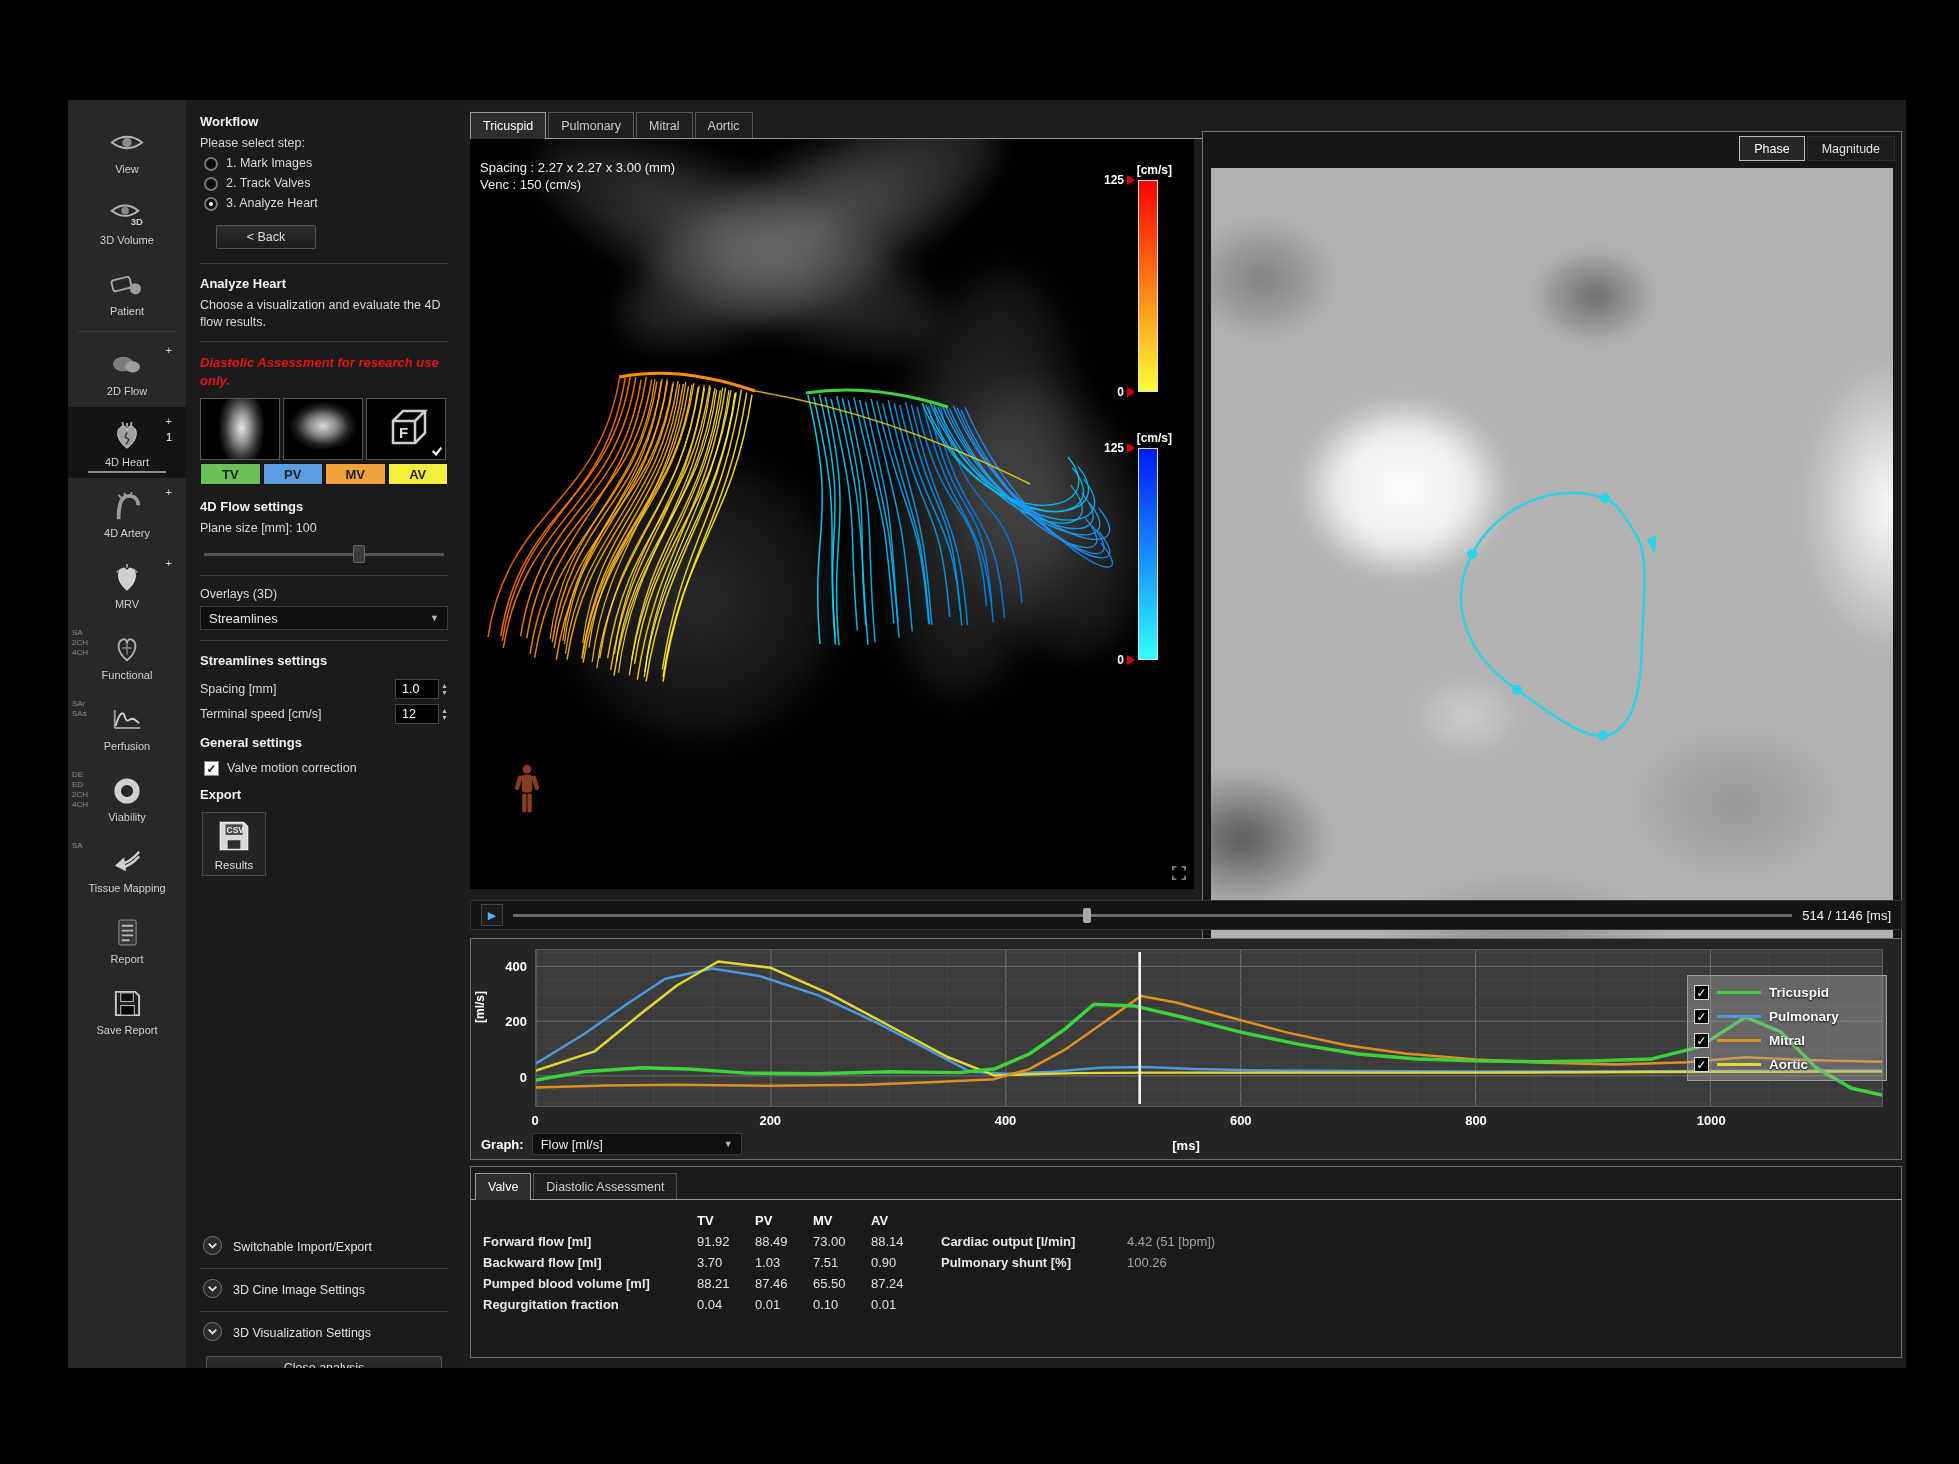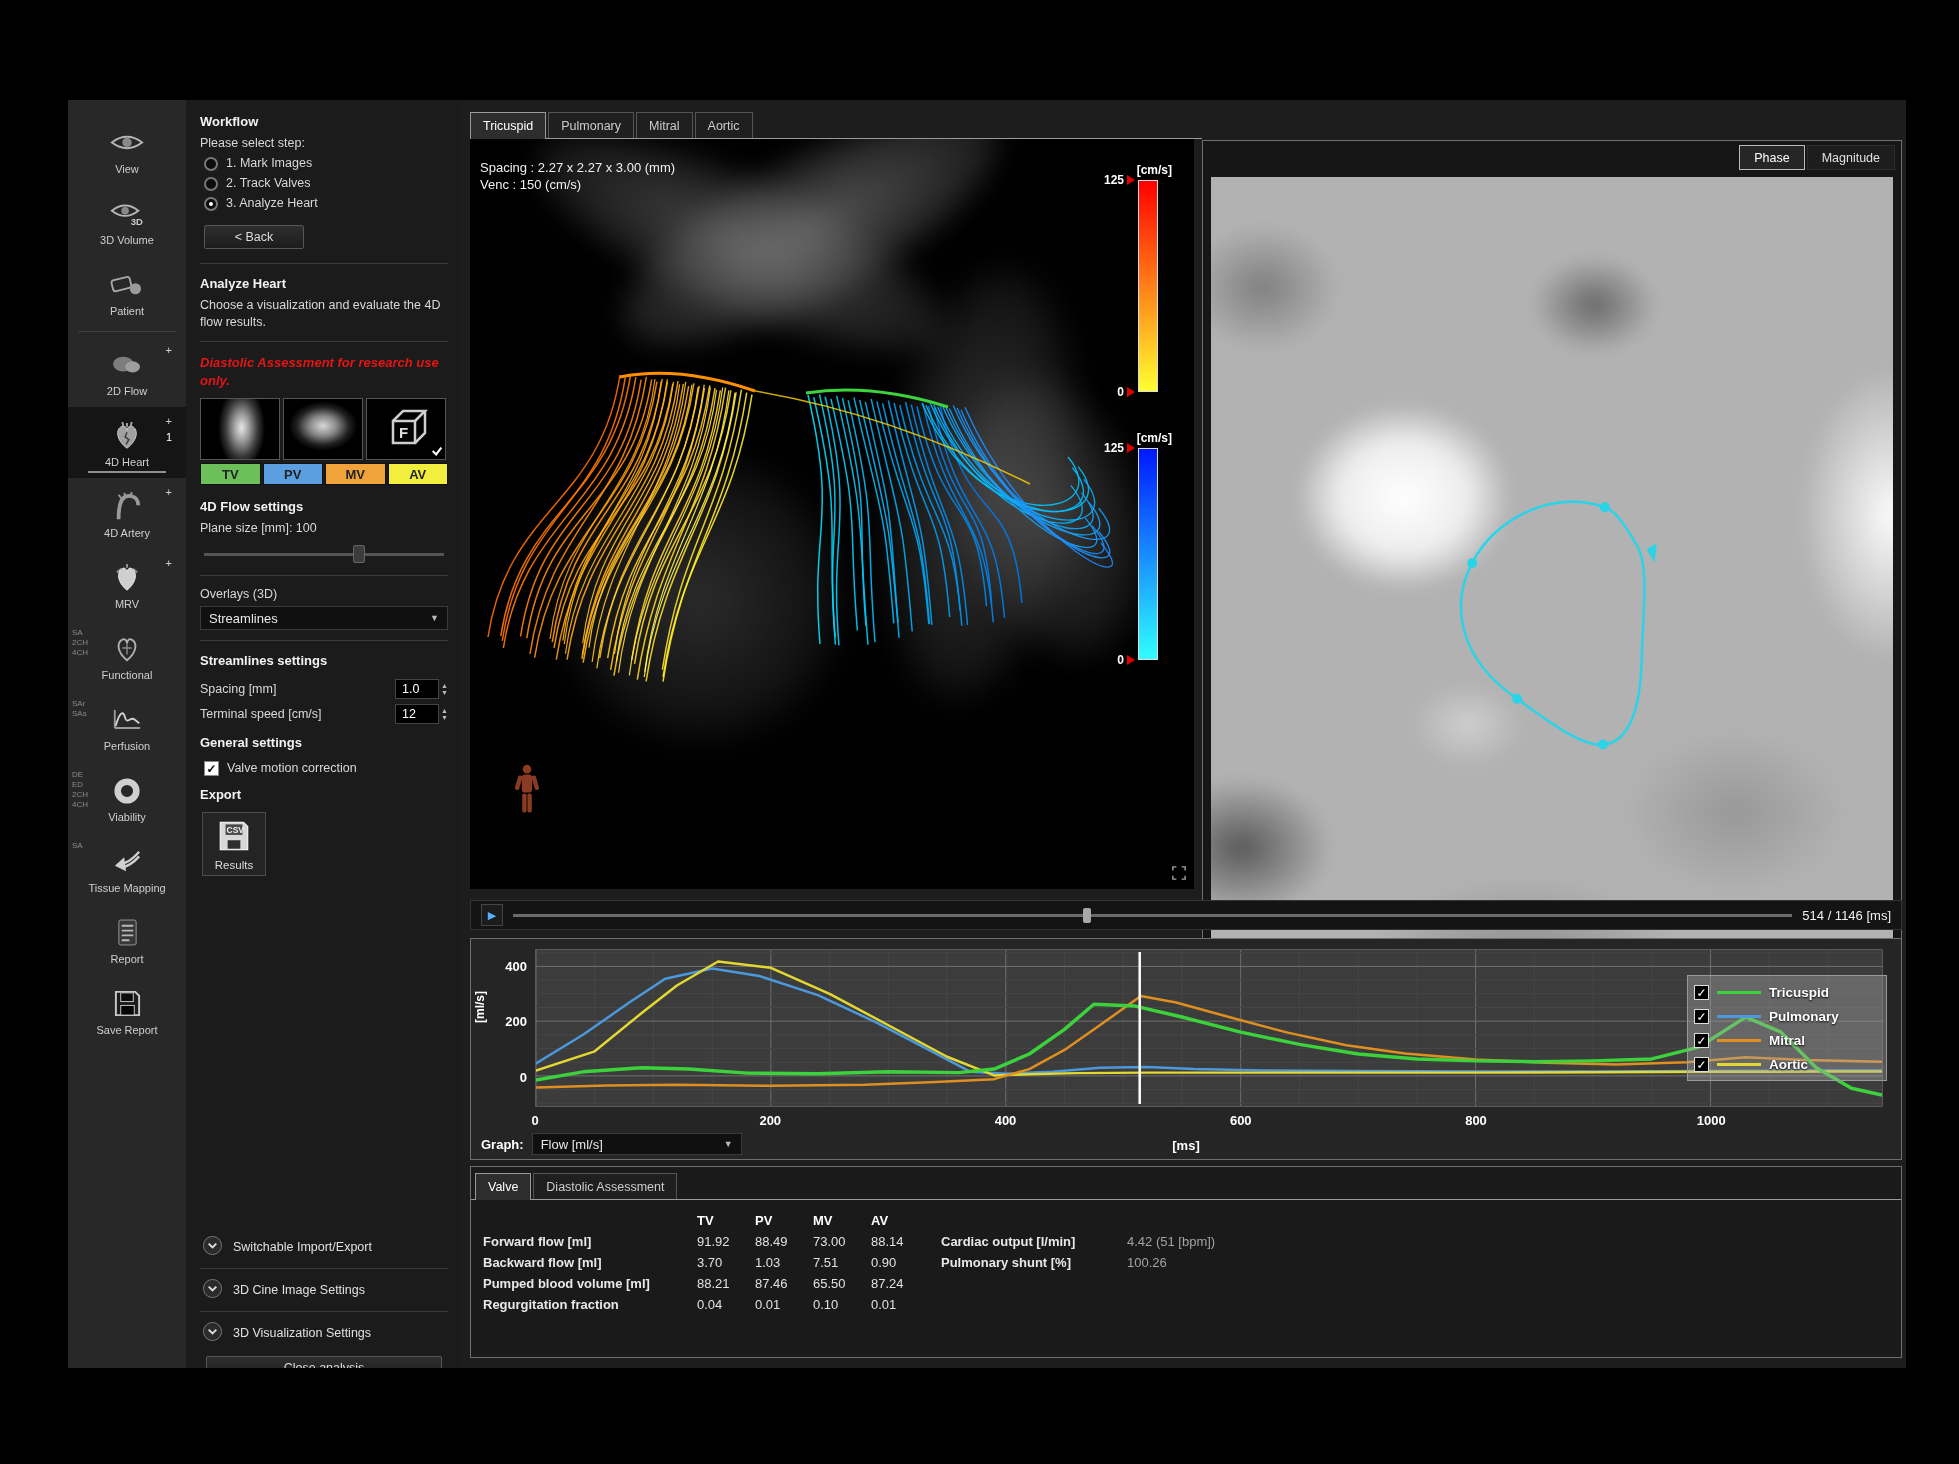--- a/index.html
+++ b/index.html
@@ -18,21 +18,21 @@
   .sb-badge2{position:absolute;right:14px;top:24px;font-size:11px;color:#fff;}
   .sb-div{height:1px;background:#3e3e3e;margin:4px 10px;}
   
   .cpanel{position:absolute;left:118px;top:0;width:276px;height:100%;background:#1b1b1b;padding:12px 14px 0 14px;display:flex;flex-direction:column;}
   .h1{font-weight:bold;color:#f2f2f2;font-size:13px;margin:2px 0 6px 0;}
   .txt{color:#d8d8d8;font-size:12.5px;line-height:17px;}
   .radio-row{display:flex;align-items:center;gap:8px;margin:3px 0 3px 4px;cursor:pointer;}
   .radio{width:14px;height:14px;border-radius:50%;border:2px solid #777;background:#0c0c0c;position:relative;flex:none;}
   .radio.sel::after{content:'';position:absolute;left:3px;top:3px;width:4px;height:4px;border-radius:50%;background:#fff;}
   .btn{background:linear-gradient(#2e2e2e,#1c1c1c);border:1px solid #555;color:#ddd;font-size:12.5px;padding:4px 0;text-align:center;border-radius:2px;cursor:pointer;}
-  .back-btn{width:100px;margin:10px 0 4px 4px;}
+  .back-btn{width:100px;margin:10px 0 4px 16px;}
   .hr{height:1px;background:#3c3c3c;margin:10px 0;}
   .notice{color:#e31515;font-weight:bold;font-style:italic;font-size:13px;line-height:18px;margin:2px 0 8px 0;}
   .thumbs{display:flex;gap:3px;}
   .thumb{width:80px;height:62px;border:1px solid #555;background:#000;position:relative;cursor:pointer;}
   .thumb.t1{background:#000 radial-gradient(ellipse 26px 46px at 52% 48%, #e8e8e8 0%, #9a9a9a 30%, #3a3a3a 62%, #000 90%);}
   .thumb.t2{background:#000 radial-gradient(ellipse 36px 26px at 50% 45%, #d8d8d8 0%, #888 38%, #222 72%, #000 95%);}
   .thumb .chk{position:absolute;right:1px;bottom:1px;width:15px;height:15px;background:#000;display:flex;align-items:center;justify-content:center;}
   .valve-row{display:flex;gap:2px;margin-top:3px;}
   .valve-btn{flex:1;height:22px;display:flex;align-items:center;justify-content:center;font-weight:bold;font-size:13px;color:#222;border:1px solid #111;cursor:pointer;}
   .slider{position:relative;height:18px;margin:8px 4px 2px 4px;cursor:pointer;}
@@ -74,21 +74,21 @@
   .cbar-unit{color:#fff;font-weight:bold;font-size:12px;text-align:right;width:72px;margin-bottom:3px;}
   .cbar-body{position:relative;margin-left:38px;}
   .cbar-strip{width:20px;height:212px;border:1px solid #ddd;}
   .cbar-max,.cbar-min{position:absolute;left:-38px;color:#fff;font-weight:bold;font-size:12px;width:24px;text-align:right;}
   .cbar-max{top:-7px;}.cbar-min{bottom:-7px;}
   .tri{position:absolute;left:-11px;width:0;height:0;border-top:5px solid transparent;border-bottom:5px solid transparent;border-left:8px solid #e00000;cursor:pointer;}
   .tri.t{top:-5px;}.tri.b{bottom:-5px;}
   .figure{position:absolute;left:44px;bottom:68px;z-index:5;}
   .corner{position:absolute;cursor:pointer;opacity:.85;}
   
-  .rightvp{position:absolute;left:740px;top:40px;width:700px;height:923px;border:1px solid #6f6f6f;background:#161616;}
+  .rightvp{position:absolute;left:740px;top:31px;width:700px;height:923px;border:1px solid #6f6f6f;background:#161616;}
   .rv-tabs{position:absolute;right:6px;top:4px;display:flex;gap:2px;z-index:4;}
   .rtab{height:25px;padding:0 14px;display:flex;align-items:center;color:#e0e0e0;font-size:12.5px;background:#1d1d1d;border:1px solid #2d2d2d;cursor:pointer;}
   .rtab.active{border:1px solid #bbb;background:#262626;color:#fff;}
   .rv-imgwrap{position:absolute;left:8px;top:36px;right:8px;bottom:34px;overflow:hidden;background:#9f9f9f;cursor:crosshair;}
   .mri{position:absolute;left:-12px;top:-12px;right:-12px;bottom:-12px;background-color:#b2b2b2;filter:blur(7px);
     background-image:
       radial-gradient(ellipse 150px 130px at 29% 38%, #ffffff 0%, #ededed 42%, rgba(178,178,178,0) 72%),
       radial-gradient(ellipse 130px 210px at 98% 40%, #fbfbfb 0%, rgba(190,190,190,0) 70%),
       radial-gradient(ellipse 90px 70px at 56% 16%, #6a6a6a 0%, rgba(178,178,178,0) 70%),
       radial-gradient(ellipse 130px 100px at 6% 78%, #595959 0%, rgba(178,178,178,0) 70%),

